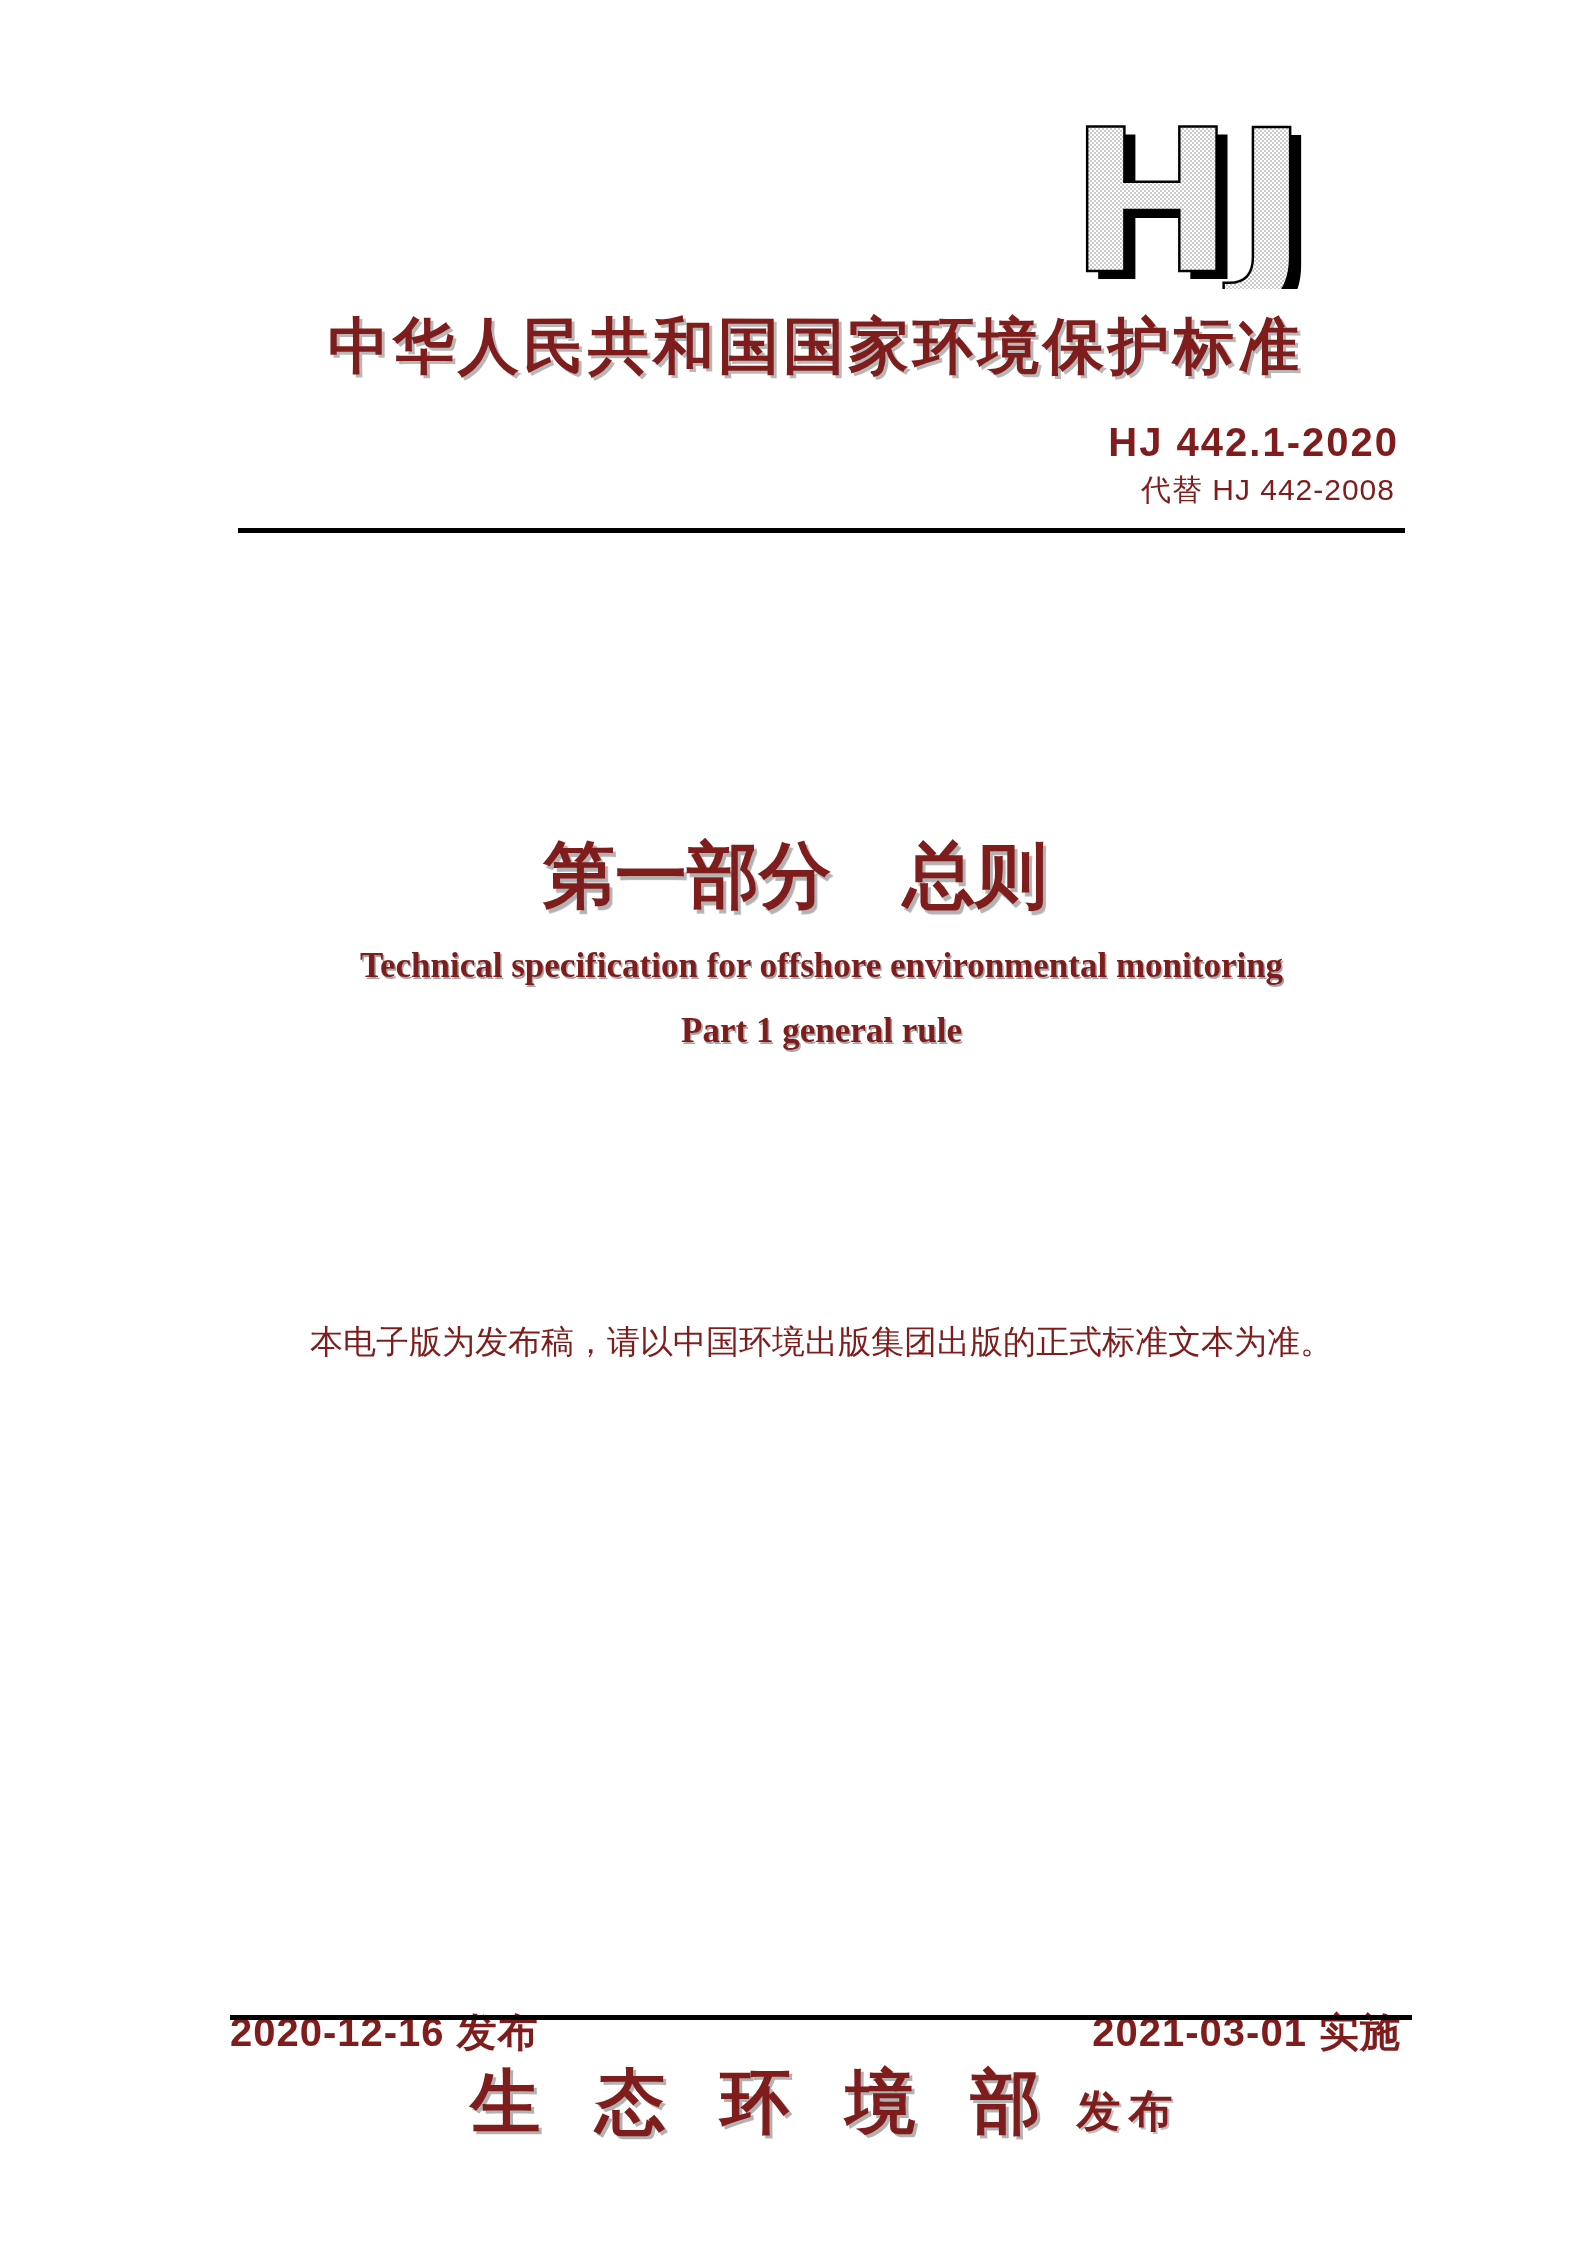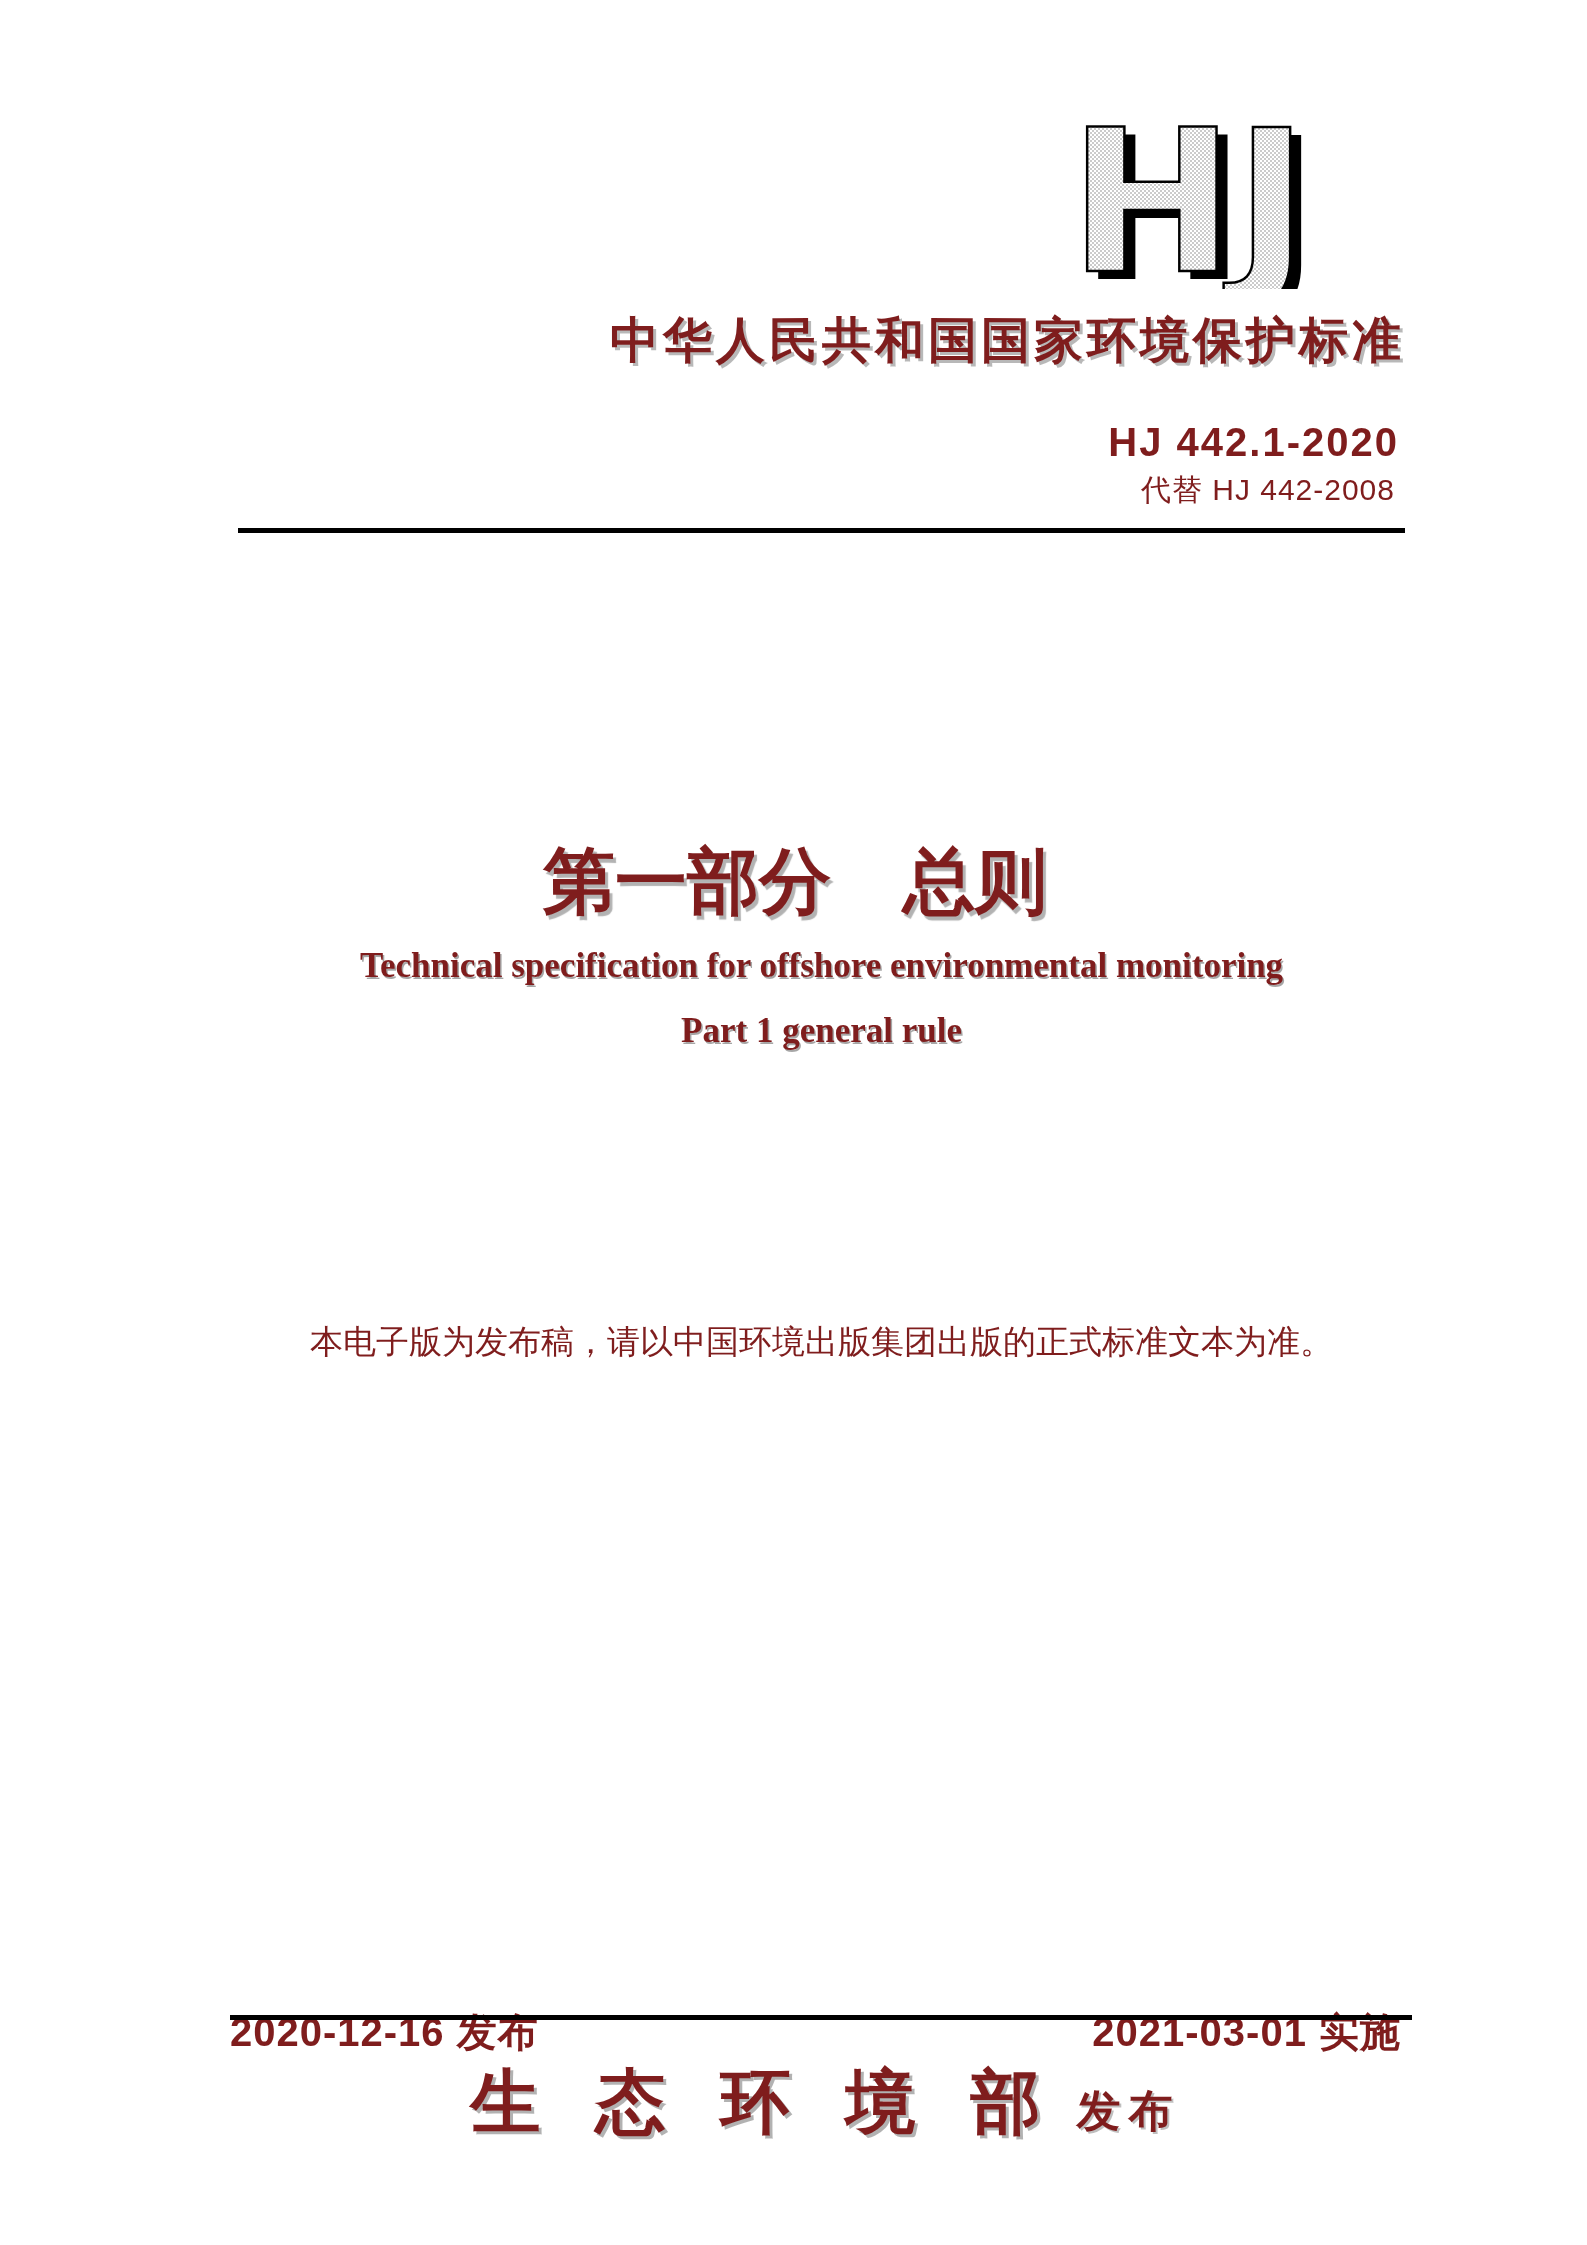--- a/index.html
+++ b/index.html
@@ -11,24 +11,24 @@
     color:#7f1d1d;
     font-family:"Liberation Sans","DejaVu Sans",sans-serif;
     overflow:hidden;
   }
 
   
   .hj-logo { position:absolute; left:1066px; top:124px; width:300px; height:165px; }
 
   
   .org-title {
-    position:absolute; left:238px; top:316px; width:1167px;
-    text-align:right; white-space:nowrap;
+    position:absolute; left:232px; top:316px; width:1167px;
+    text-align:center; white-space:nowrap;
     font-family:"Liberation Serif","DejaVu Serif",serif;
-    font-weight:bold; font-size:49px; line-height:1;
+    font-weight:bold; font-size:61px; line-height:1;
     letter-spacing:4px;
     text-shadow:3px 3px 0 rgba(0,0,0,0.28);
   }
 
   
   .std-no {
     position:absolute; right:188px; top:422px;
     font-size:40px; font-weight:700; line-height:1; letter-spacing:2px;
     white-space:nowrap;
   }
@@ -43,21 +43,21 @@
   .rule-bottom { left:230px; top:2015px; width:1182px; height:5px; }
 
   
   .doc-title {
     position:absolute; left:210px; width:1170px;
     text-align:center; white-space:nowrap;
     font-weight:bold; font-size:72px; line-height:1;
     text-shadow:3px 4px 1px rgba(0,0,0,0.30);
   }
   .doc-title-1 { top:719px; }
-  .doc-title-2 { top:845px; }
+  .doc-title-2 { top:845px;font-family:Liberation Mono, monospace; }
 
   .en-title {
     position:absolute; left:238px; width:1167px;
     text-align:center; white-space:nowrap;
     font-family:Liberation Serif, serif;
     font-weight:bold; font-size:35px; line-height:1;
     text-shadow:1.5px 1.5px 0 rgba(0,0,0,0.35);
   }
   .en-title-1 { top:948px; }
   .en-title-2 { top:1013px; }

